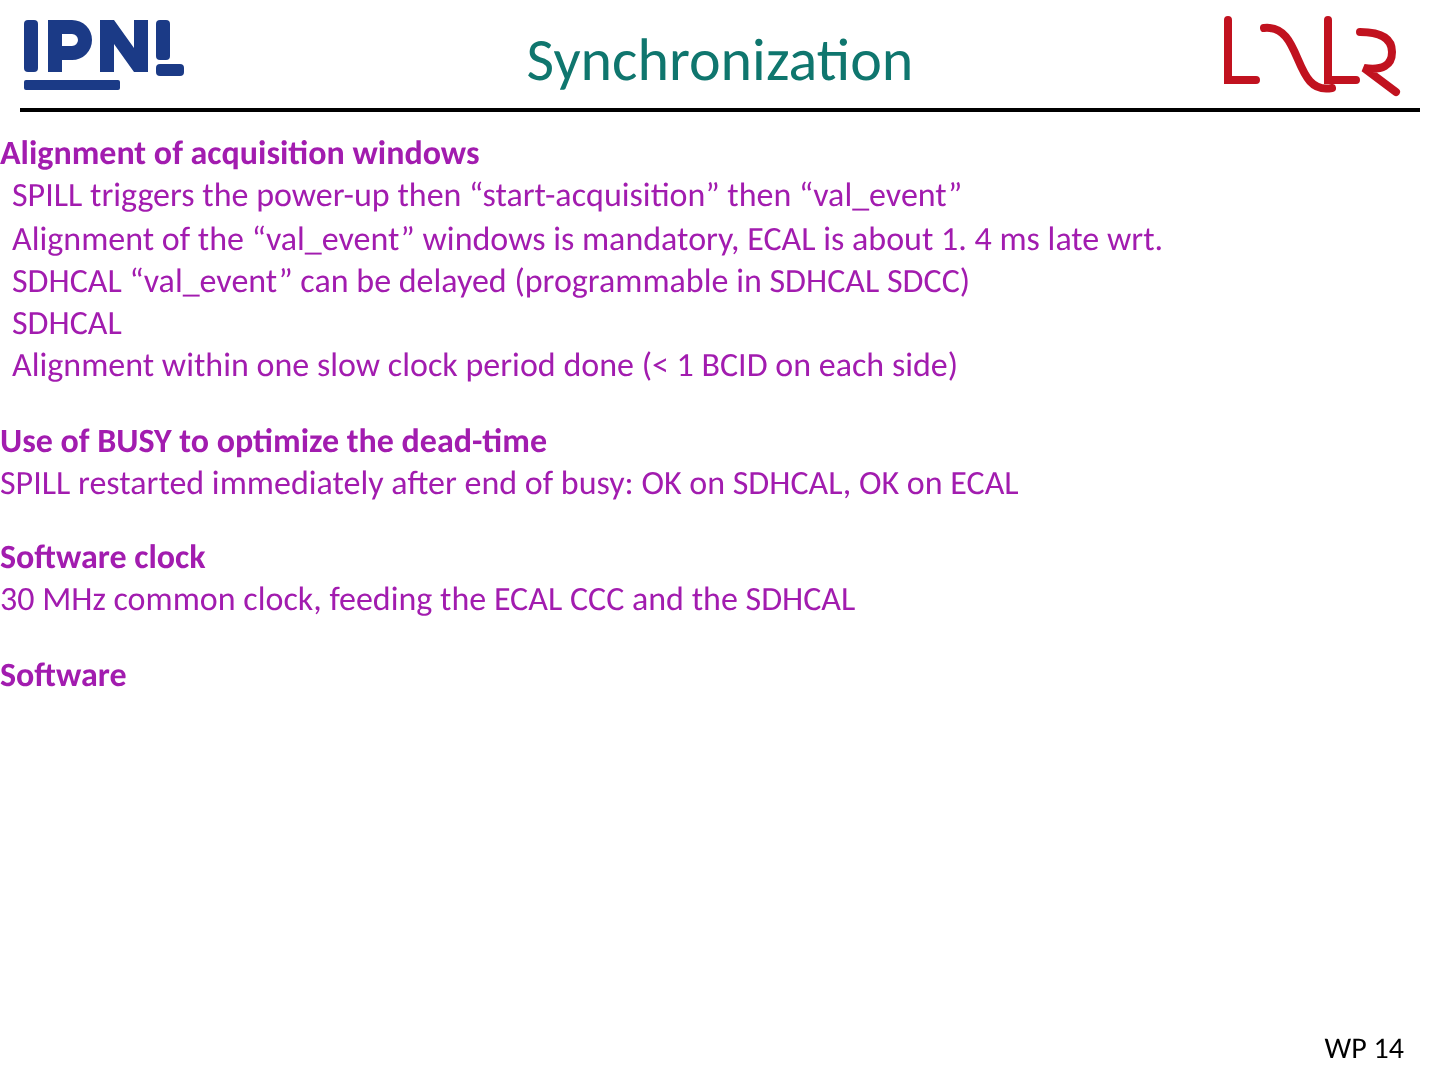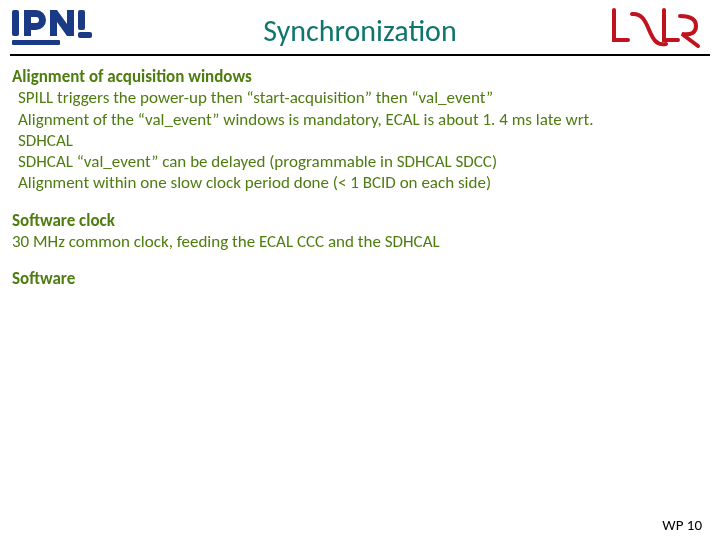--- a/index.html
+++ b/index.html
@@ -38,24 +38,24 @@
   }
   .title-underline {
     position: absolute;
     left: 10px;
     right: 10px;
     top: 54px;
     height: 2px;
     background: #000;
   }
   .content {
-    padding: 8px 14px 0 12px;
+    padding: 8px 14px 0 0;
     font-size: 17px;
     line-height: 1.25;
-    color: #4d7c0f;
+    color: #a21caf;
   }
   .section { margin-bottom: 16px; }
   .section-title { font-weight: 700; }
   .section-body { font-weight: 400; }
   .indent { padding-left: 6px; }
   .footer {
     position: absolute;
     right: 18px;
     bottom: 6px;
     font-size: 15px;
@@ -91,31 +91,35 @@
   </div>
   <div class="title-underline"></div>
 </div>
 
 <div class="content">
 
   <div class="section">
     <div class="section-title">Alignment of acquisition windows</div>
     <div class="section-body indent">SPILL triggers the power-up then “start-acquisition” then “val_event”</div>
     <div class="section-body indent">Alignment of the “val_event” windows is mandatory, ECAL is about 1. 4 ms late wrt.</div>
+    <div class="section-body indent">SDHCAL “val_event” can be delayed (programmable in SDHCAL SDCC)</div>
     <div class="section-body indent">SDHCAL</div>
-    <div class="section-body indent">SDHCAL “val_event” can be delayed (programmable in SDHCAL SDCC)</div>
     <div class="section-body indent">Alignment within one slow clock period done (&lt; 1 BCID on each side)</div>
   </div>
 
 
+  <div class="section">
+    <div class="section-title">Use of BUSY to optimize the dead-time</div>
+    <div class="section-body">SPILL restarted immediately after end of busy: OK on SDHCAL, OK on ECAL</div>
+  </div>
 
   <div class="section">
     <div class="section-title">Software clock</div>
     <div class="section-body">30 MHz common clock, feeding the ECAL CCC and the SDHCAL</div>
   </div>
 
   <div class="section">
     <div class="section-title">Software</div>
   </div>
 
 </div>
 
-<div class="footer">WP 10</div>
+<div class="footer">WP 14</div>
 
 </body></html>

